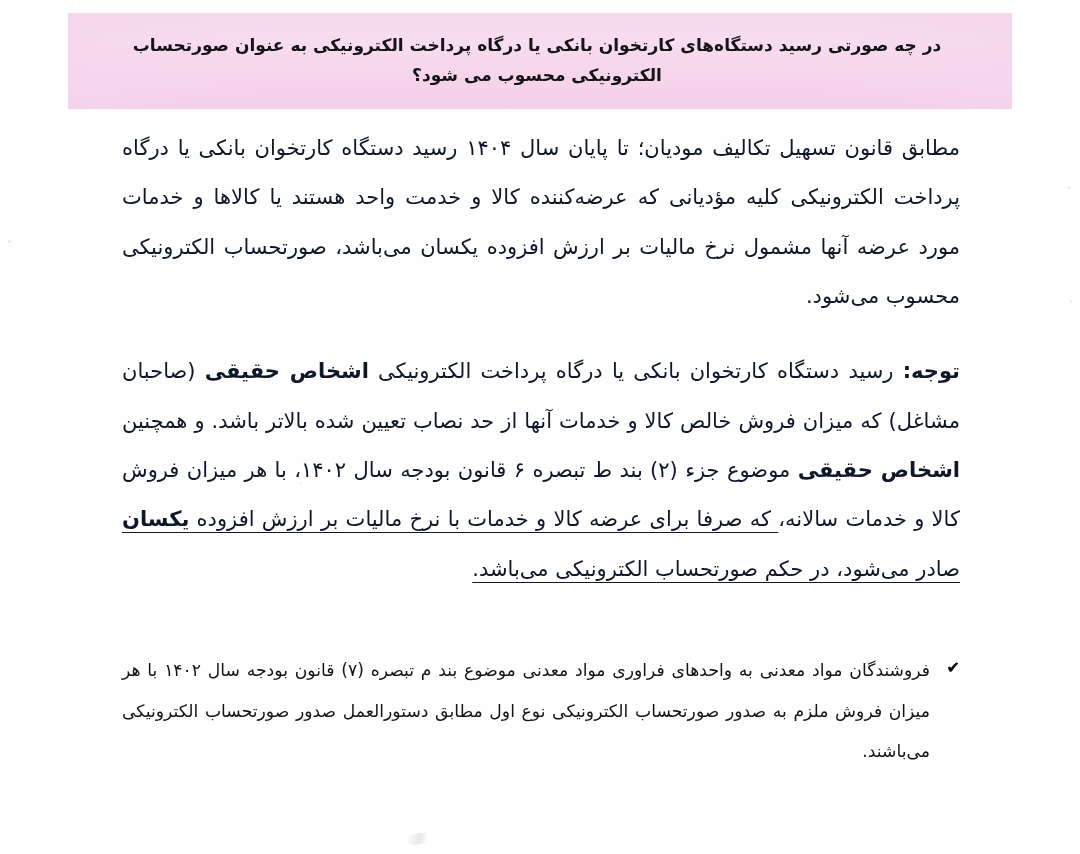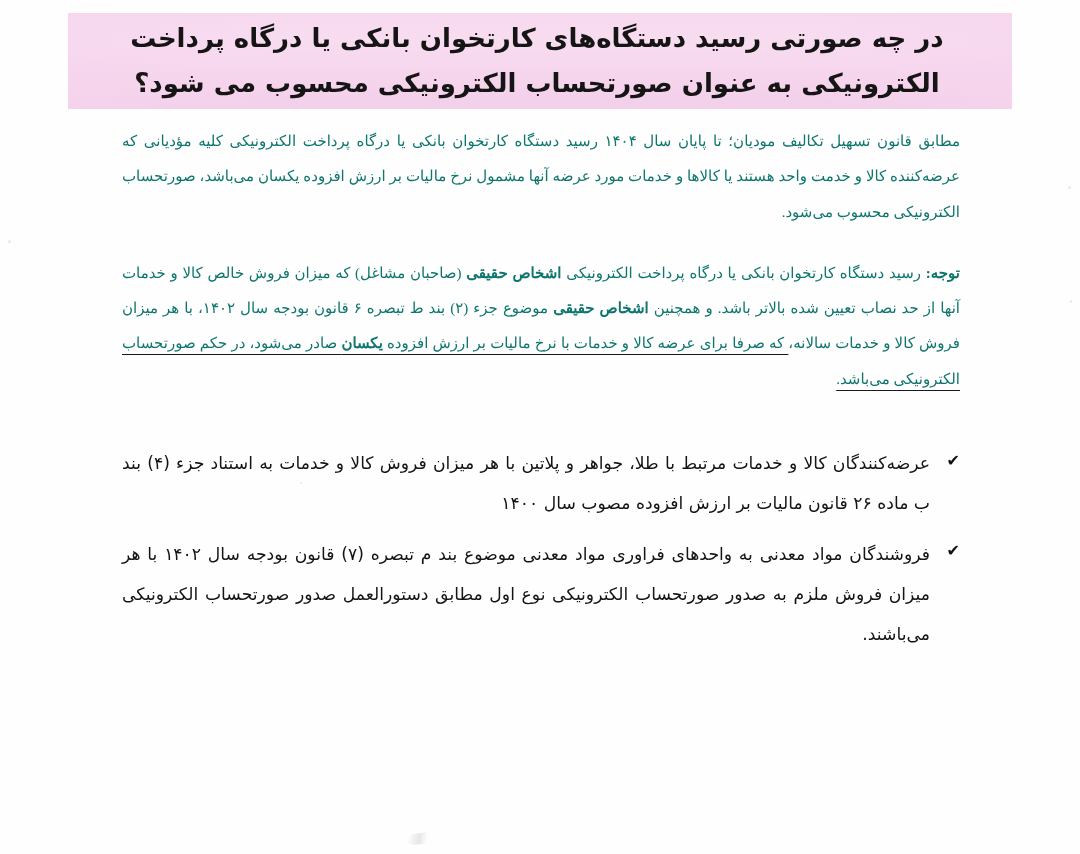--- a/index.html
+++ b/index.html
@@ -43,21 +43,21 @@
     position: absolute;
     inset: 0;
     background: linear-gradient(90deg, rgba(246,214,238,0.55) 0%, rgba(255,255,255,0) 22%, rgba(255,255,255,0) 78%, rgba(246,214,238,0.55) 100%);
     pointer-events: none;
   }
   .header-title {
     position: relative;
     z-index: 2;
     font-family: "DejaVu Sans", "Liberation Sans", sans-serif;
     font-weight: bold;
-    font-size: 26px;
+    font-size: 17px;
     line-height: 1.75;
     color: #151515;
     text-align: center;
     letter-spacing: 0px;
     width: 100%;
     padding: 0 10px;
     box-sizing: border-box;
   }
 
   
@@ -69,24 +69,23 @@
     font-size: 17.2px;
     color: #141414;
     line-height: 2.35;
   }
 
   p.para {
     margin: 0 0 12px 0;
     text-align: justify;
     text-align-last: right;
     text-justify: inter-word;
-    font-size: 15px;
+    font-size: 21px;
     line-height: 2.35;
-    color: #0f766e;
-    font-family: Liberation Serif, serif;
+    color: #0f172a;
   }
 
   p.para.tight { margin-bottom: 6px; }
 
   .b { font-weight: bold; }
 
   .u {
     text-decoration: underline;
     text-underline-offset: 6px;
     text-decoration-thickness: 1.4px;
@@ -162,21 +161,20 @@
     <p class="para tight"><span class="b">توجه:</span><span> رسید دستگاه کارتخوان بانکی یا درگاه پرداخت الکترونیکی </span><span class="b">اشخاص حقیقی</span><span> (صاحبان مشاغل) که میزان فروش خالص کالا و خدمات آنها از حد نصاب تعیین شده بالاتر باشد. و همچنین </span><span class="b">اشخاص حقیقی</span><span> موضوع جزء (۲) بند ط تبصره ۶ قانون بودجه سال ۱۴۰۲، با هر میزان فروش کالا و خدمات سالانه،</span><span class="u"> که صرفا برای عرضه کالا و خدمات با نرخ مالیات بر ارزش افزوده </span><span class="u b">یکسان</span><span class="u"> صادر می‌شود، در حکم صورتحساب الکترونیکی می‌باشد.</span></p>
 
     <div class="spacer-md"></div>
 
 
     <div class="spacer-sm"></div>
 
     <ul class="check-list">
       <li>
         <span class="check-mark">✔</span>
-        <span>عرضه‌کنندگان کالا و خدمات مرتبط با طلا، جواهر و پلاتین با هر میزان فروش کالا و خدمات به استناد جزء (۴) بند ب ماده ۲۶ قانون مالیات بر ارزش افزوده مصوب سال ۱۴۰۰</span>
       </li>
       <li>
         <span class="check-mark">✔</span>
         <span>فروشندگان مواد معدنی به واحدهای فراوری مواد معدنی موضوع بند م تبصره (۷) قانون بودجه سال ۱۴۰۲ با هر میزان فروش ملزم به صدور صورتحساب الکترونیکی نوع اول مطابق دستورالعمل صدور صورتحساب الکترونیکی می‌باشند.</span>
       </li>
     </ul>
 
   </div>
 
   <div class="scan-artifact"></div>

